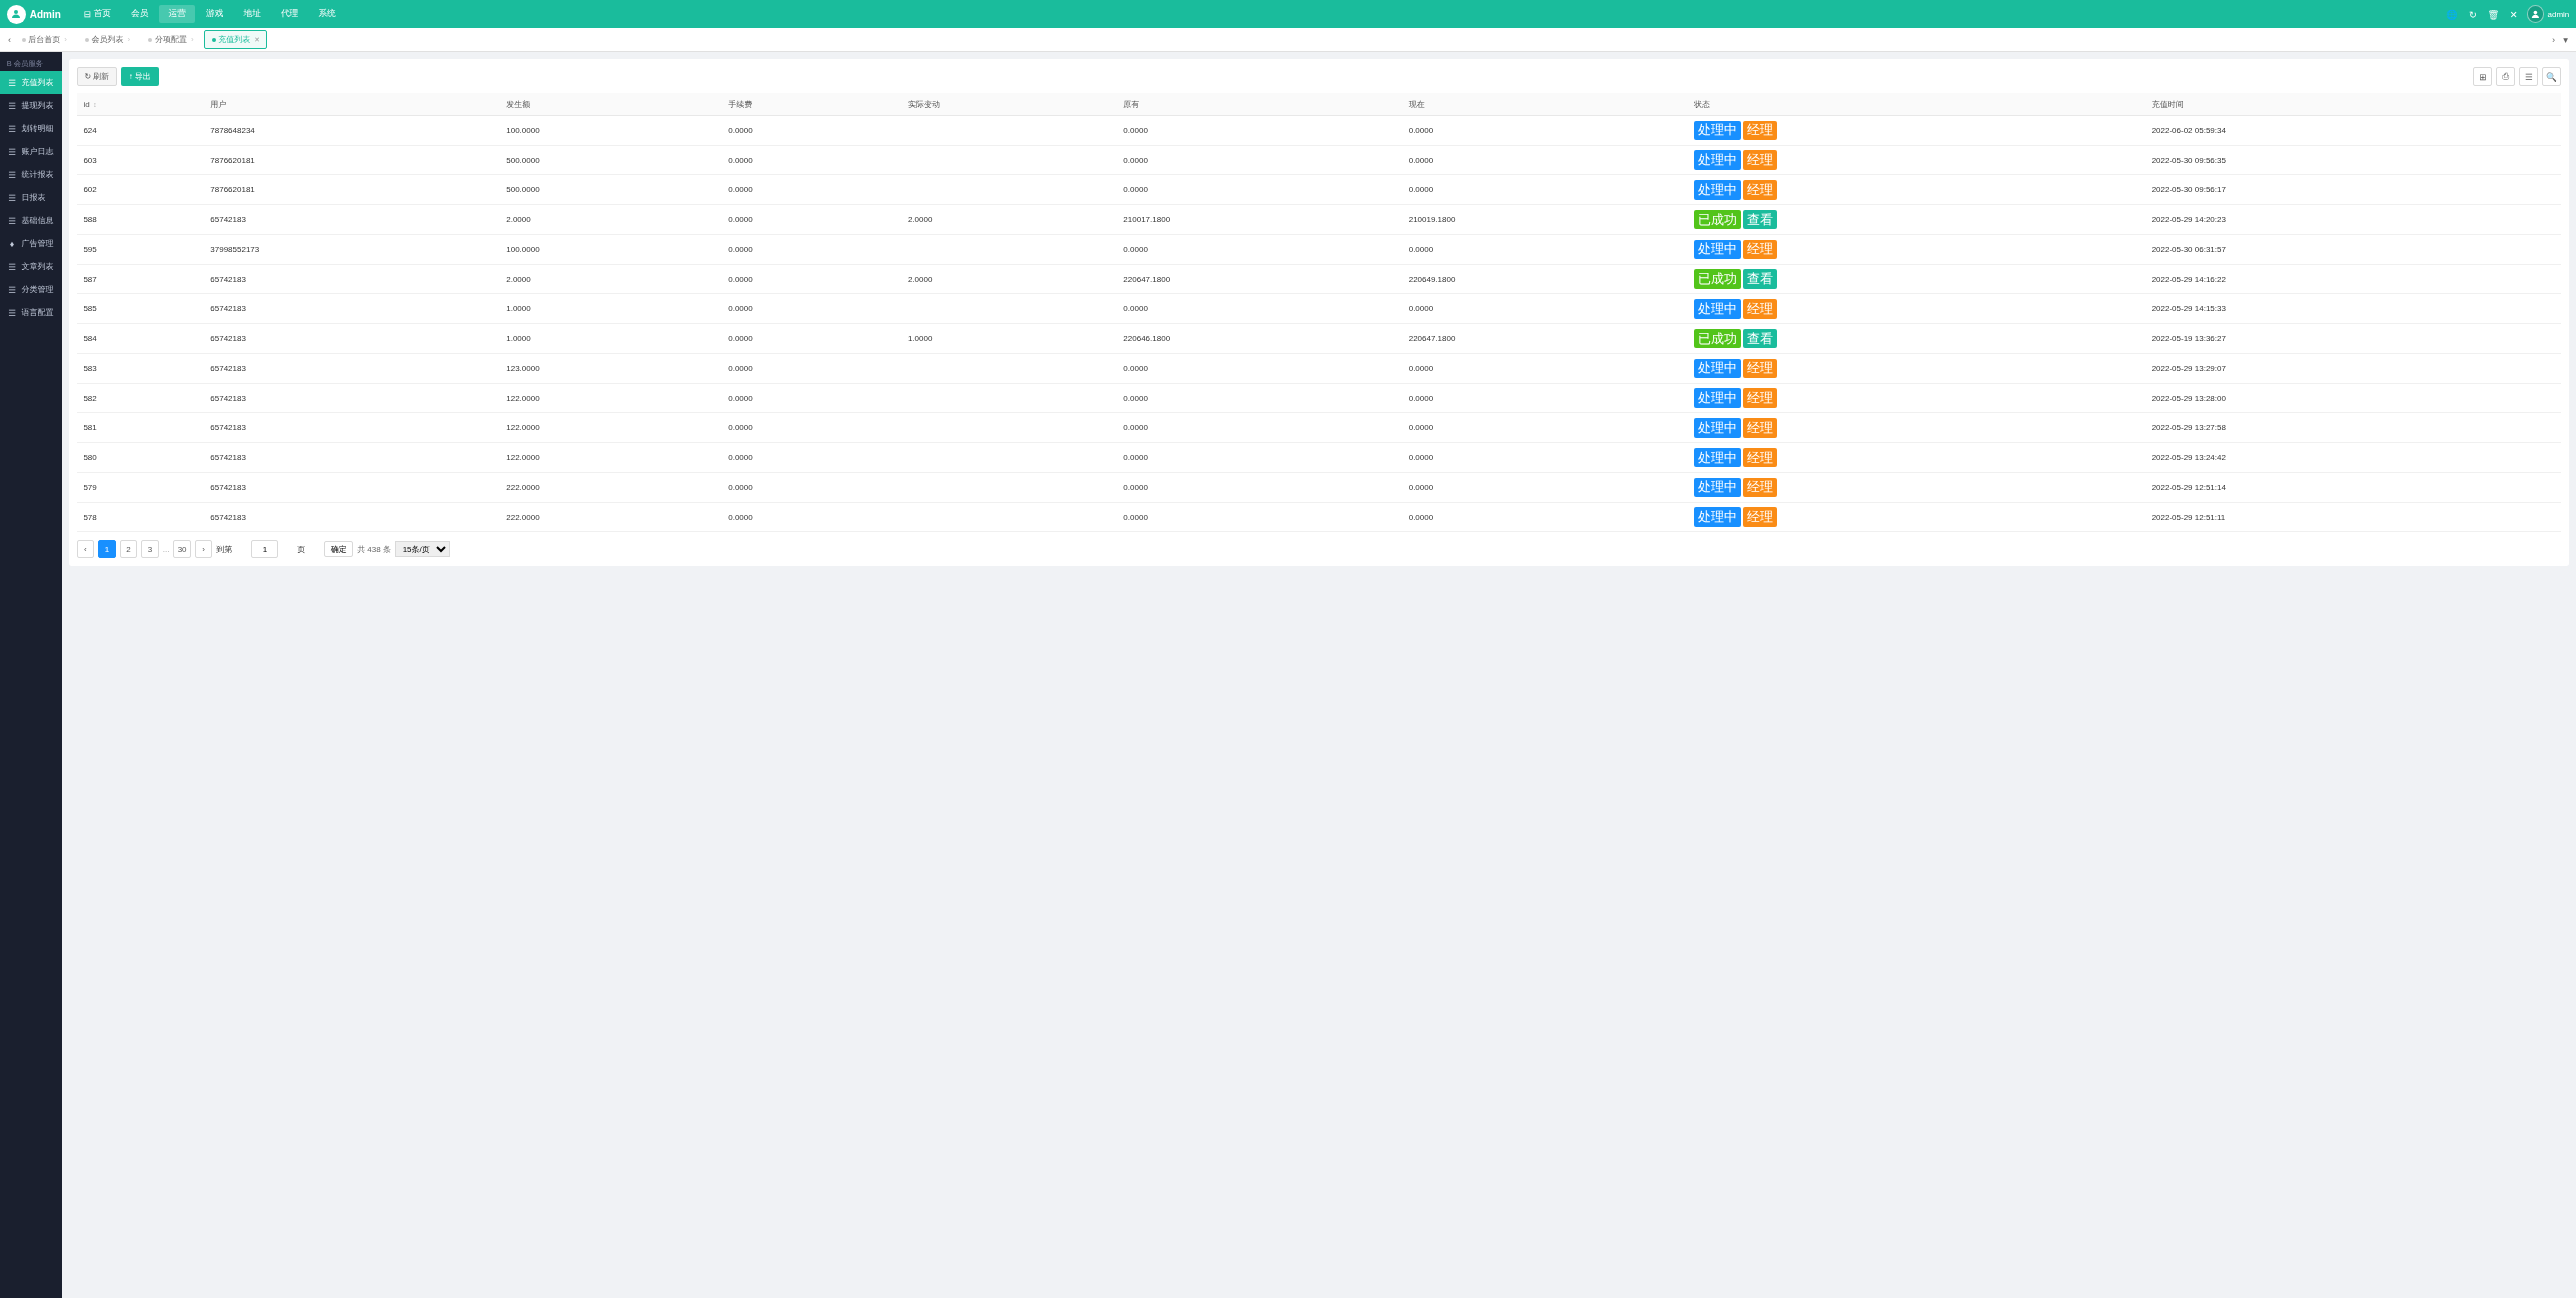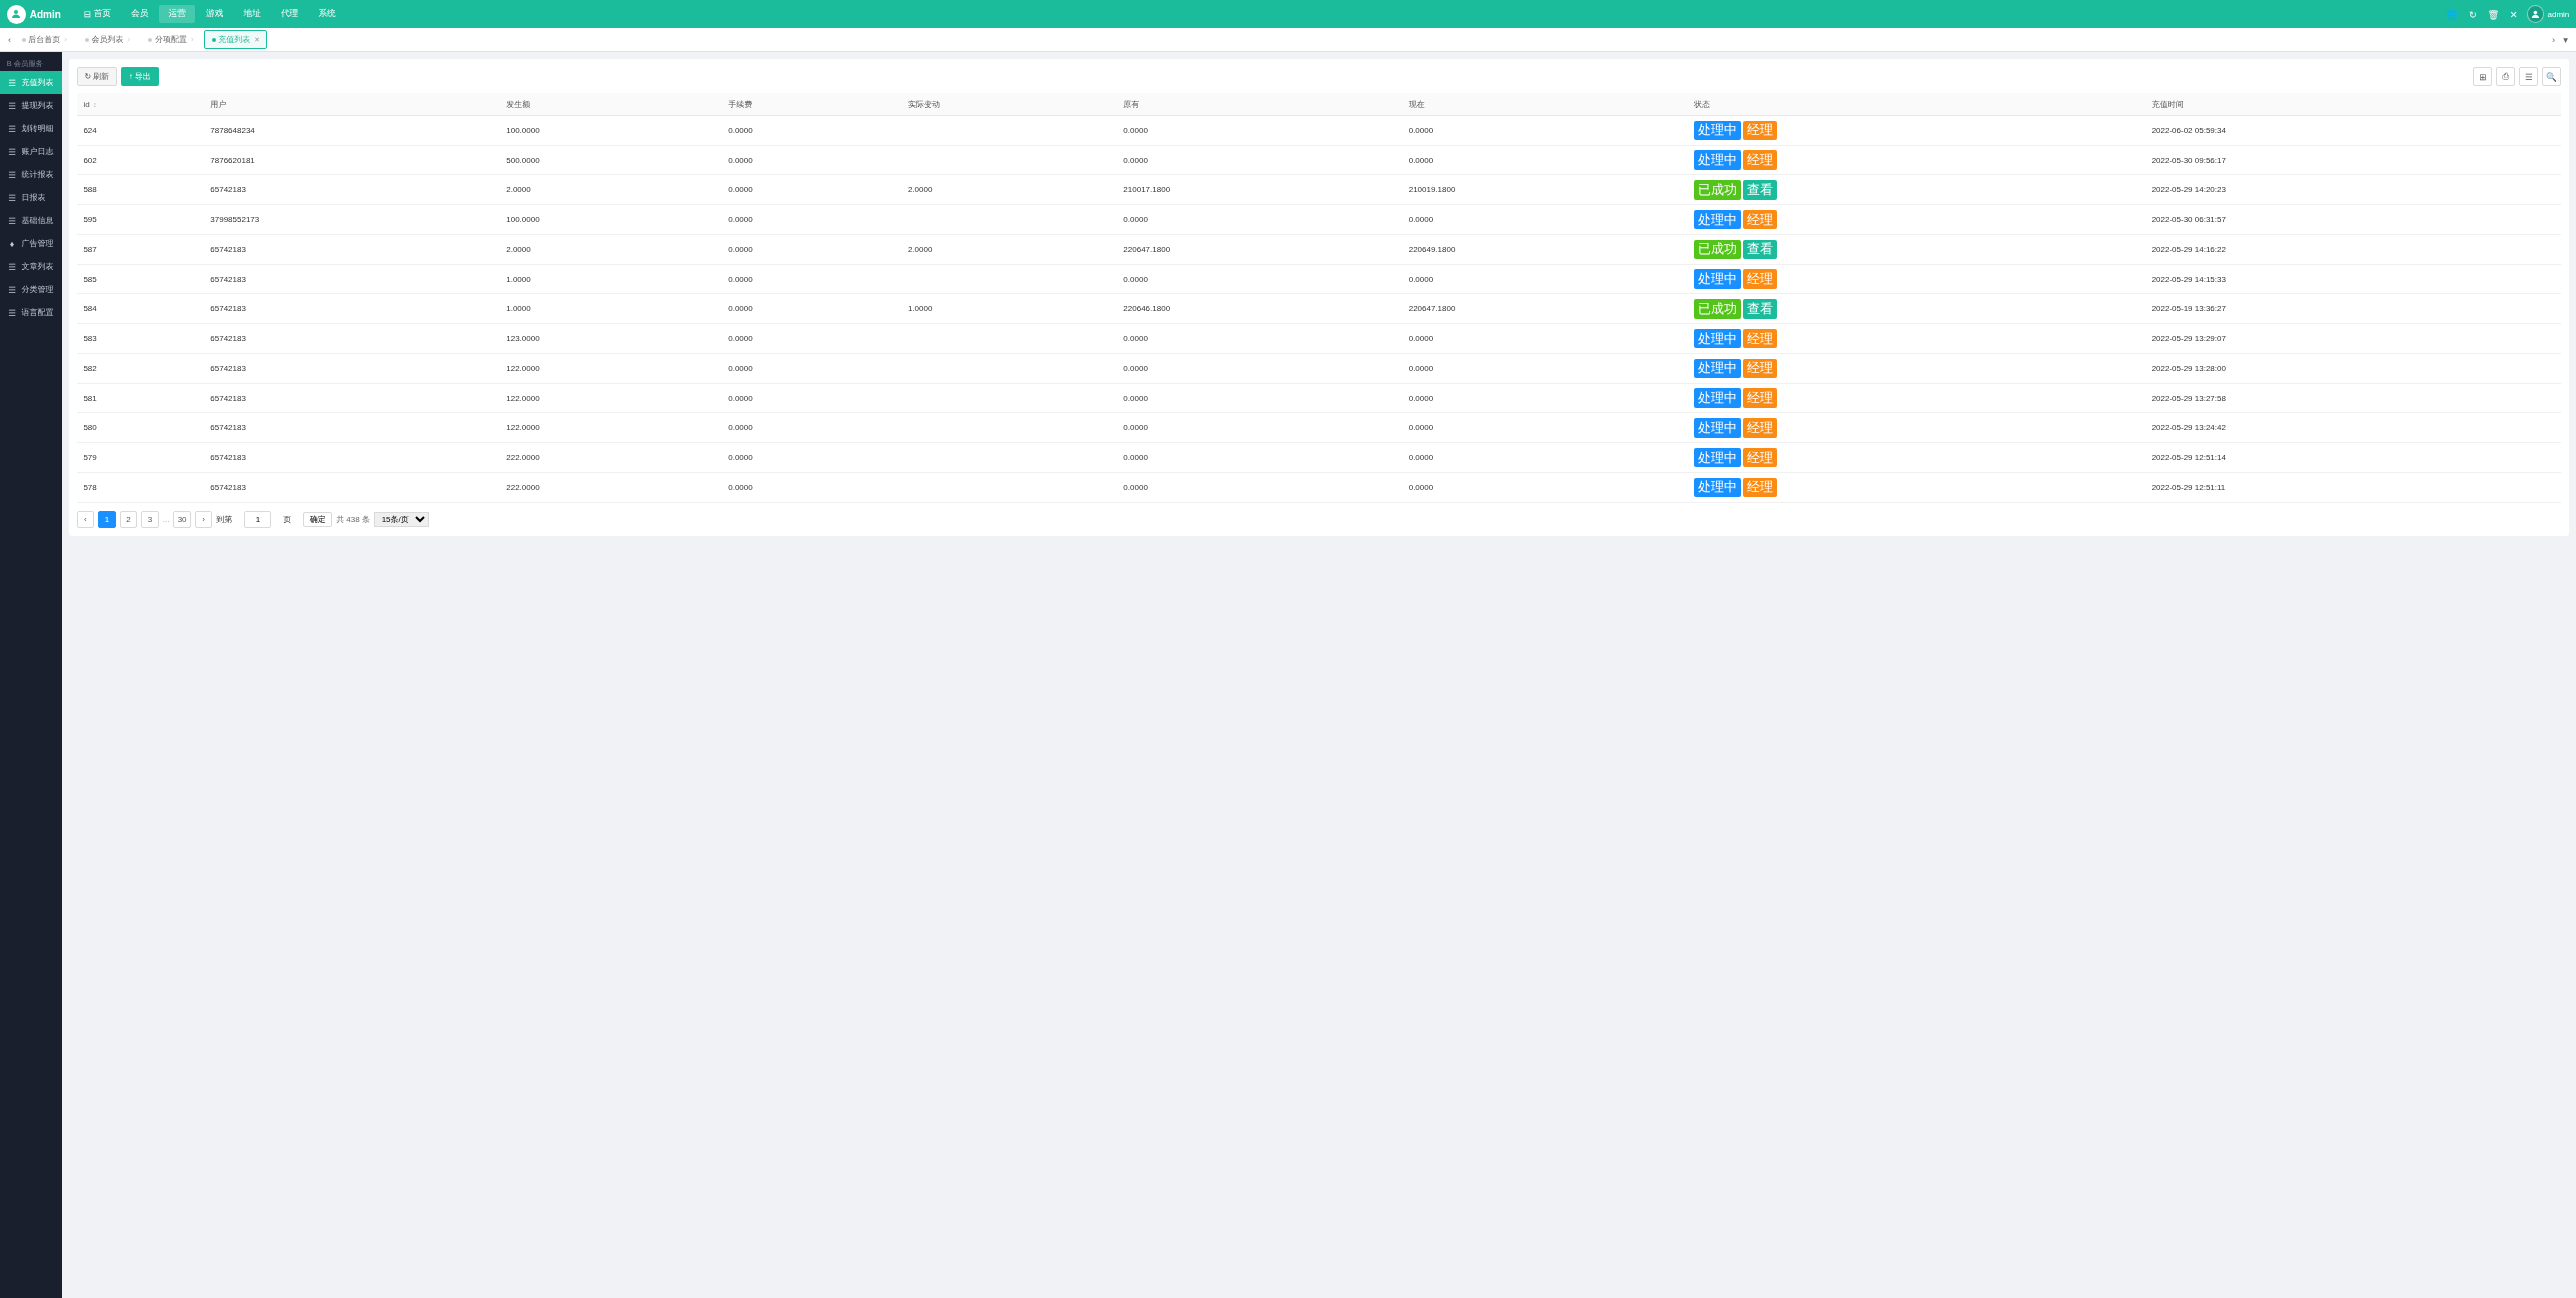--- a/index.html
+++ b/index.html
@@ -66,21 +66,21 @@
     .badge-green { background: #52c41a; }
     .badge-teal { background: #1abc9c; }
     .badge-pair { display: flex; gap: 2px; }
 
     
     .pagination { display: flex; align-items: center; gap: 4px; margin-top: 8px; font-size: 8px; }
     .page-btn { width: 17.5px; height: 17.5px; display: flex; align-items: center; justify-content: center; border: 0.7px solid #d9d9d9; border-radius: 2px; cursor: pointer; font-size: 8px; color: #555; background: white; }
     .page-btn.active { background: #1890ff; border-color: #1890ff; color: white; }
     .page-btn.arrow { color: #555; }
     .page-ellipsis { color: #999; }
-    .page-input-group { display: flex; align-items: center; gap: 12px; }
+    .page-input-group { display: flex; align-items: center; gap: 19px; }
     .page-input { width: 27px; height: 17.5px; border: 0.7px solid #d9d9d9; border-radius: 2px; text-align: center; font-size: 8px; }
     .page-confirm { background: white; border: 0.7px solid #d9d9d9; border-radius: 2px; padding: 1.3px 5.4px; cursor: pointer; font-size: 8px; }
     .page-info { color: #666; }
     .page-size-select { border: 0.7px solid #d9d9d9; border-radius: 0; padding: 1.3px 2.7px; font-size: 8px; }
   </style>
 </head>
 <body>
 
 <nav class="top-nav">
   <div class="logo">
@@ -265,20 +265,36 @@
       <td>0.0000</td>
       <td>
         <div class="badge-pair">
           <span class="badge badge-blue">处理中</span>
           <span class="badge badge-orange">经理</span>
         </div>
       </td>
       <td>2022-06-02 05:59:34</td>
     </tr>
             <tr>
+      <td>603</td>
+      <td>7876620181</td>
+      <td>500.0000</td>
+      <td>0.0000</td>
+      <td></td>
+      <td>0.0000</td>
+      <td>0.0000</td>
+      <td>
+        <div class="badge-pair">
+          <span class="badge badge-blue">处理中</span>
+          <span class="badge badge-orange">经理</span>
+        </div>
+      </td>
+      <td>2022-05-30 09:56:35</td>
+    </tr>
+            <tr>
       <td>602</td>
       <td>7876620181</td>
       <td>500.0000</td>
       <td>0.0000</td>
       <td></td>
       <td>0.0000</td>
       <td>0.0000</td>
       <td>
         <div class="badge-pair">
           <span class="badge badge-blue">处理中</span>

